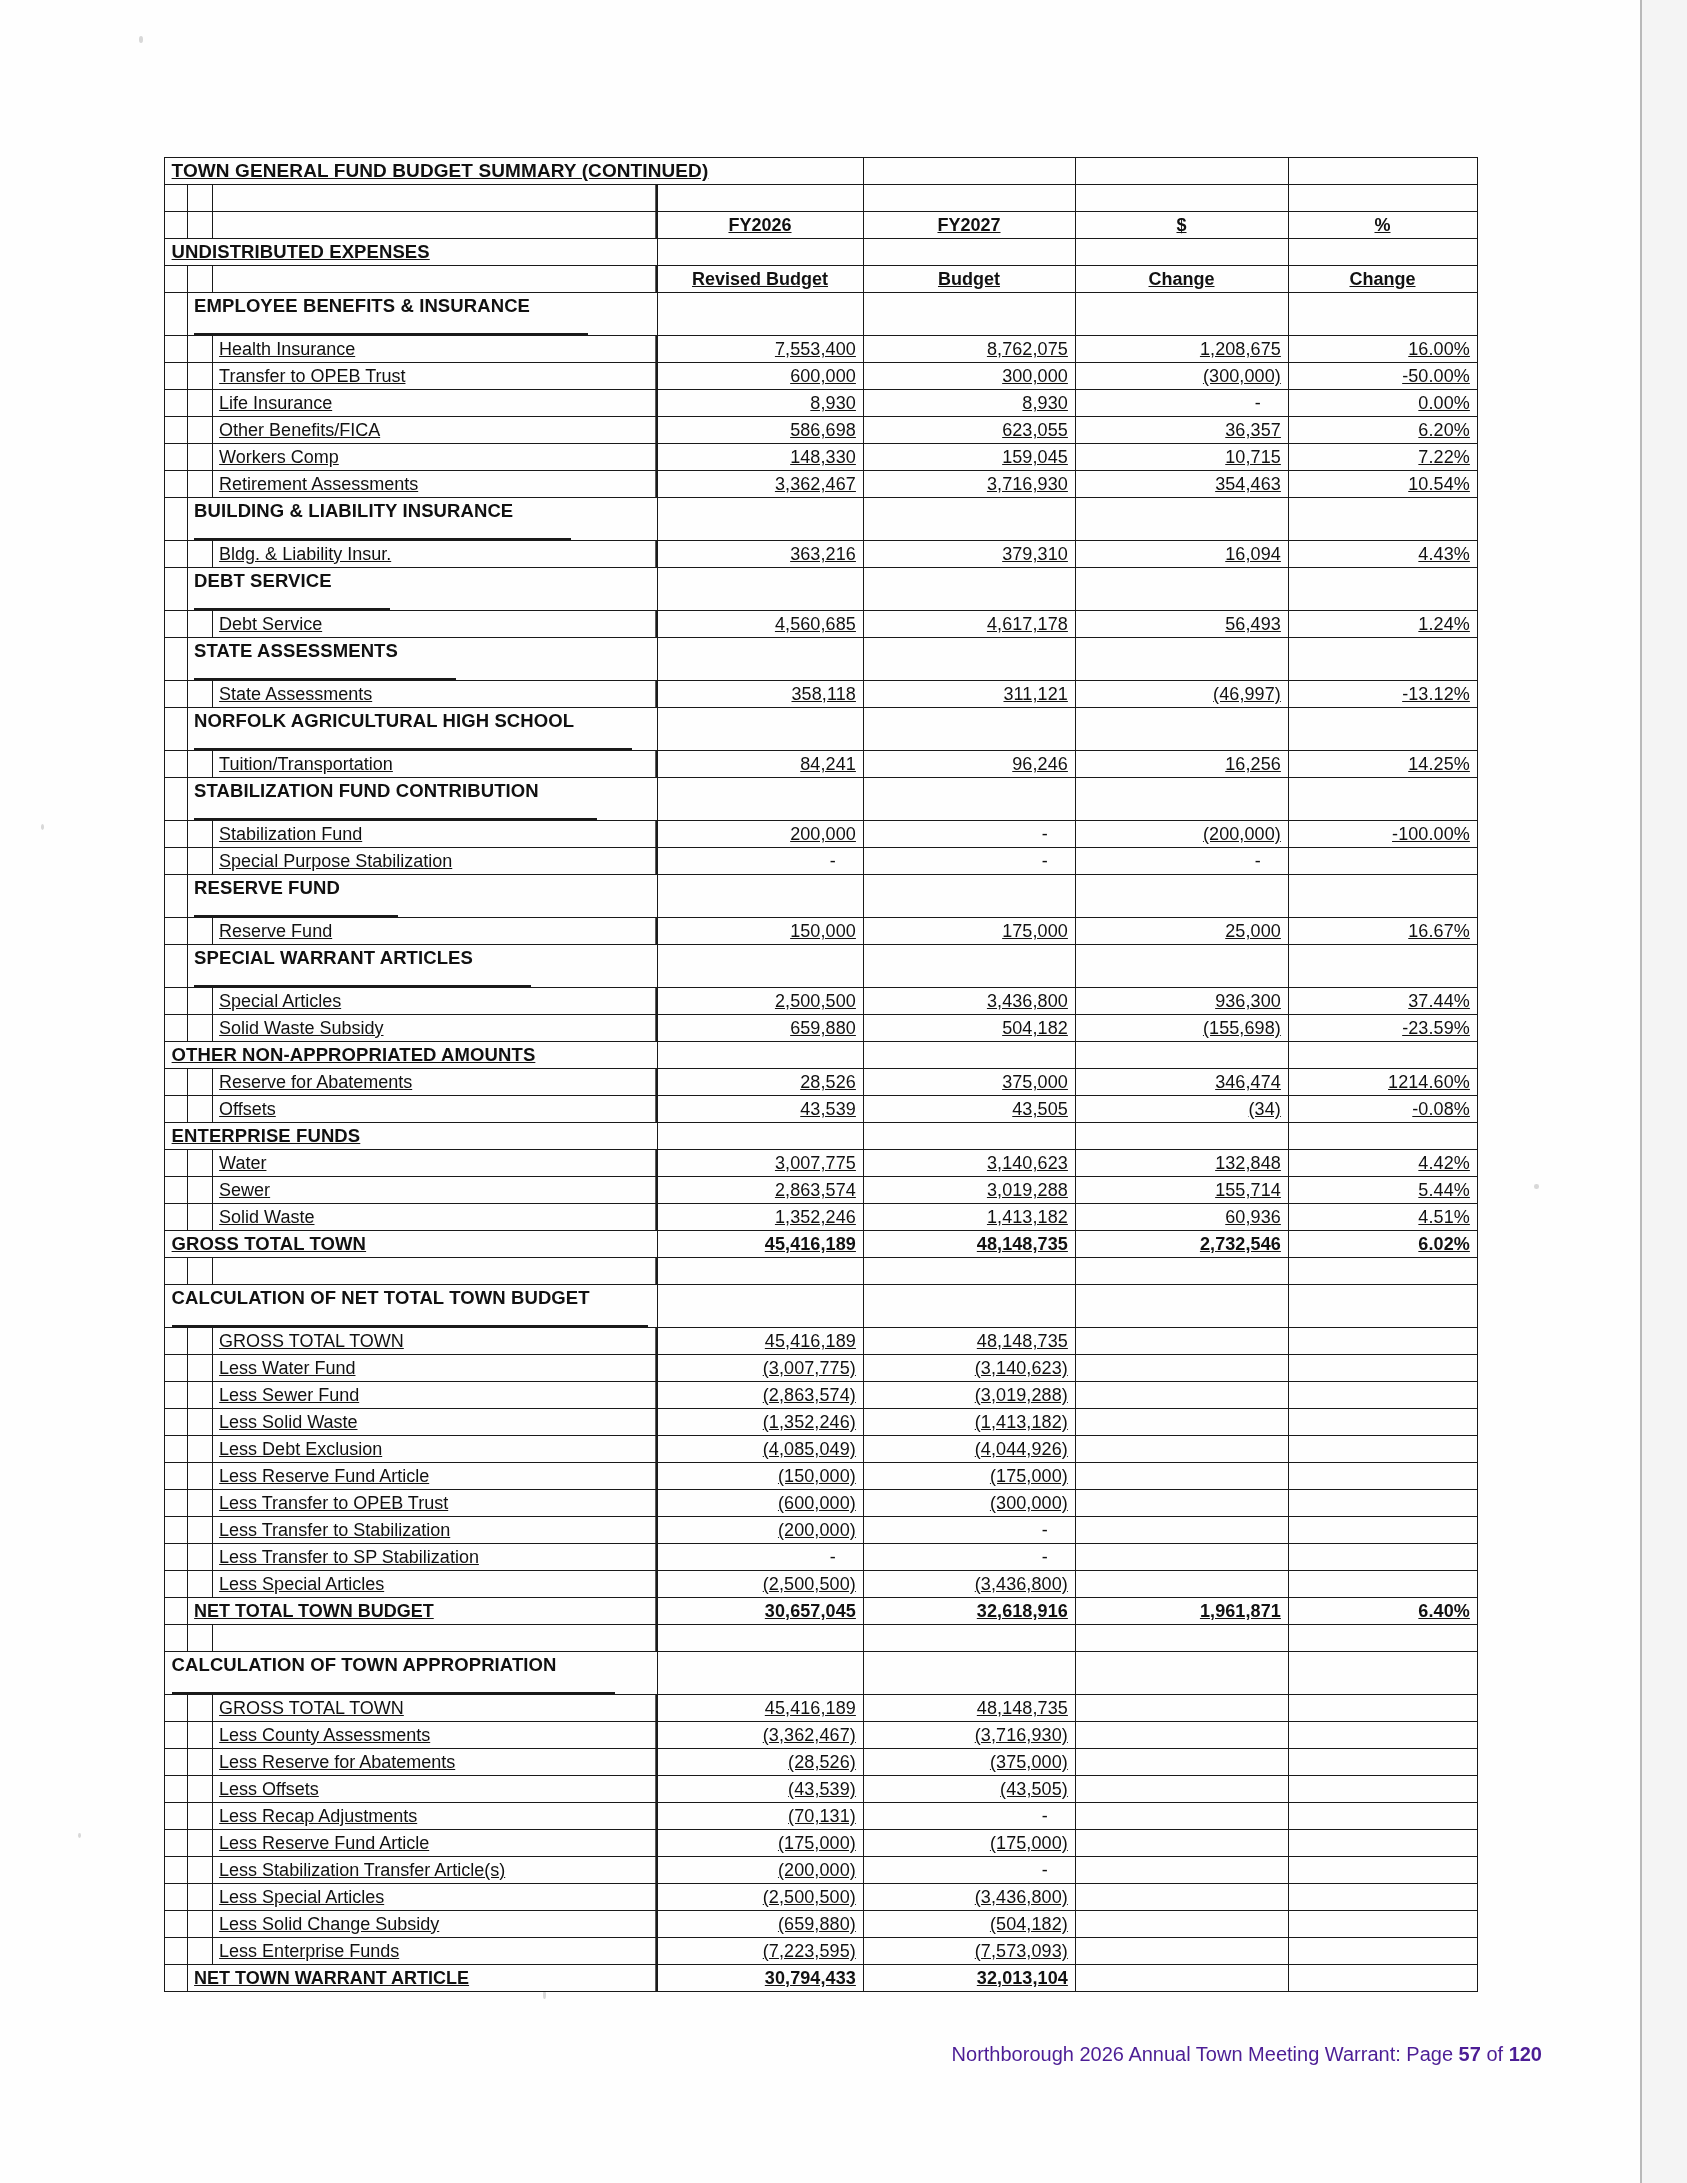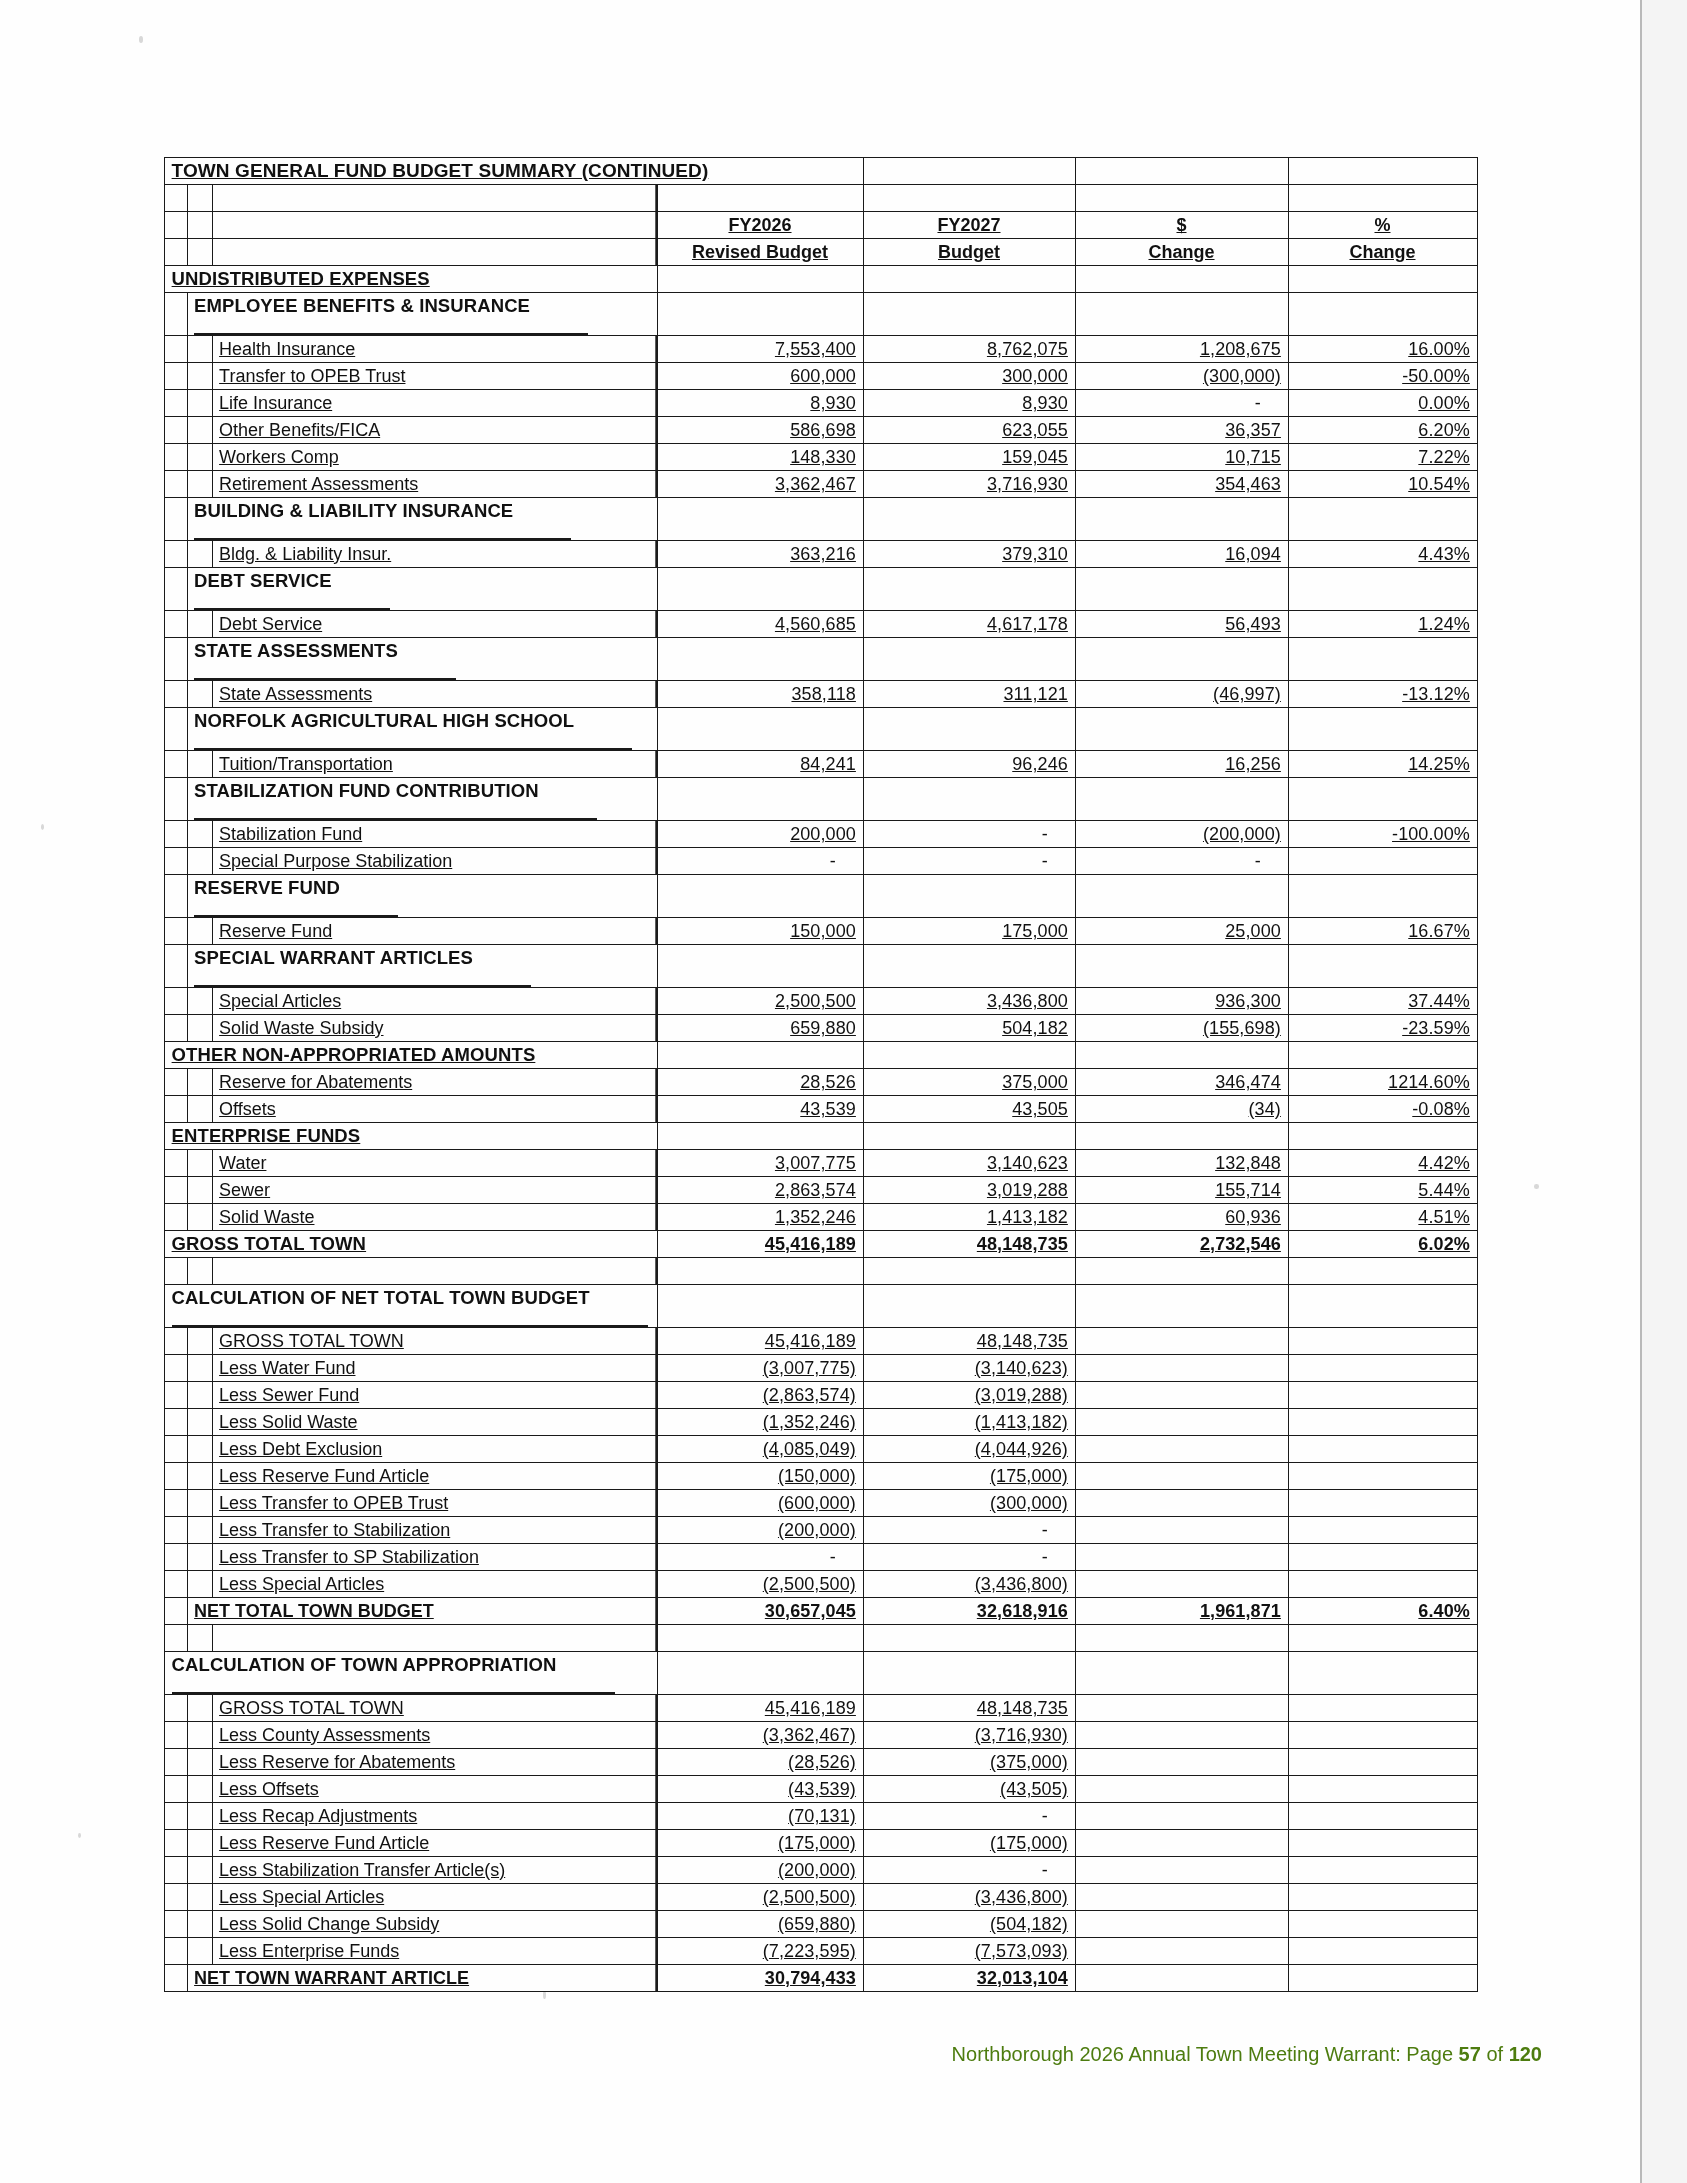--- a/index.html
+++ b/index.html
@@ -70,21 +70,21 @@
   }
   .big-title{font-weight:bold;font-size:19px;letter-spacing:0.1px;}
   .totalrow{font-weight:bold;}
   .totalrow td{font-weight:bold;}
 
   td.clip{position:relative;}
 
   
   #footer{
     position:absolute;left:0;top:2043px;width:1542px;
-    text-align:right;font-size:20px;color:#4d7c0f;
+    text-align:right;font-size:20px;color:#4c1d95;
   }
   #footer b{font-weight:bold;}
 
   
   .speck{position:absolute;background:#d8d8d8;border-radius:50%;}
 </style>
 </head>
 <body>
 
 <div id="page">
@@ -127,34 +127,34 @@
           <tr>
             <td class="blank"></td>
             <td class="blank"></td>
             <td class="blank dbl-right"></td>
             <td class="hdr-ctr">FY2026</td>
             <td class="hdr-ctr">FY2027</td>
             <td class="hdr-ctr">$</td>
             <td class="hdr-ctr">%</td>
           </tr>
           <tr>
+            <td class="sect0 label" colspan="3">UNDISTRIBUTED EXPENSES</td>
+            <td class="blank"></td>
+            <td class="blank"></td>
+            <td class="blank"></td>
+            <td class="blank"></td>
+          </tr>
+          <tr>
             <td class="blank"></td>
             <td class="blank"></td>
             <td class="blank dbl-right"></td>
             <td class="hdr-ctr">Revised Budget</td>
             <td class="hdr-ctr">Budget</td>
             <td class="hdr-ctr">Change</td>
             <td class="hdr-ctr">Change</td>
-          </tr>
-          <tr>
-            <td class="sect0 label" colspan="3">UNDISTRIBUTED EXPENSES</td>
-            <td class="blank"></td>
-            <td class="blank"></td>
-            <td class="blank"></td>
-            <td class="blank"></td>
           </tr>
           <tr>
             <td class="blank"></td>
             <td class="sect1 label" colspan="2"><span class="u">EMPLOYEE BENEFITS &amp; INSURANCE</span></td>
             <td class="blank"></td>
             <td class="blank"></td>
             <td class="blank"></td>
             <td class="blank"></td>
           </tr>
           <tr>

